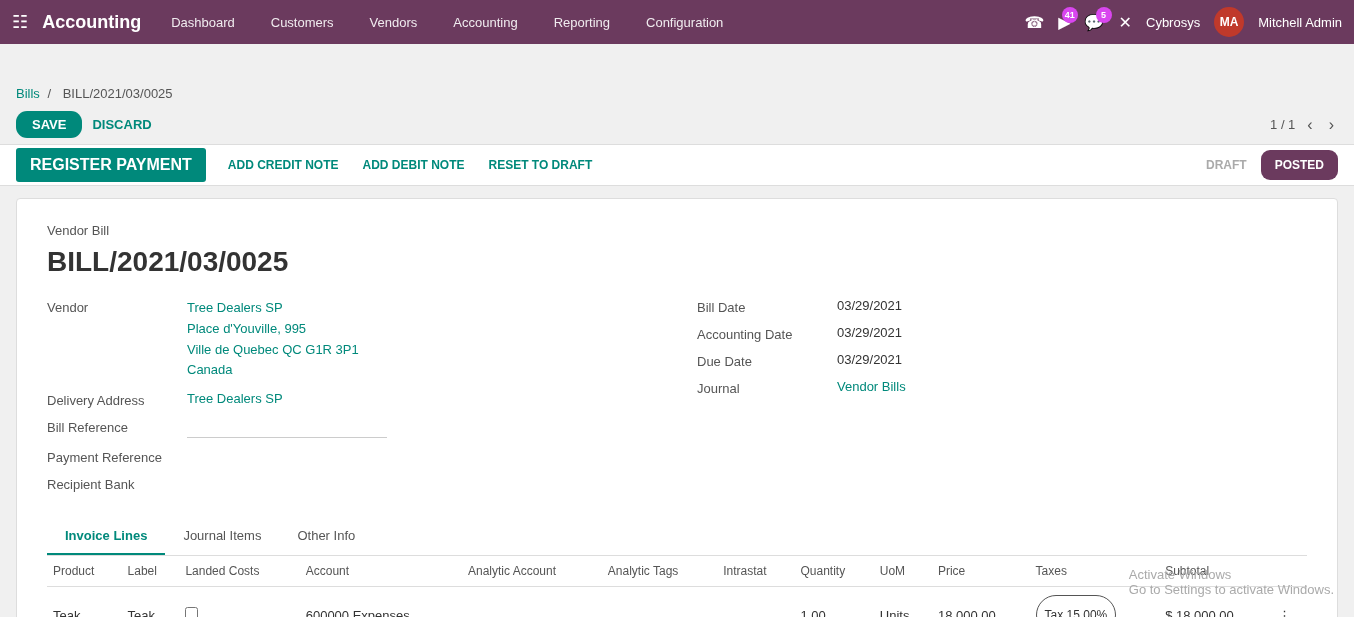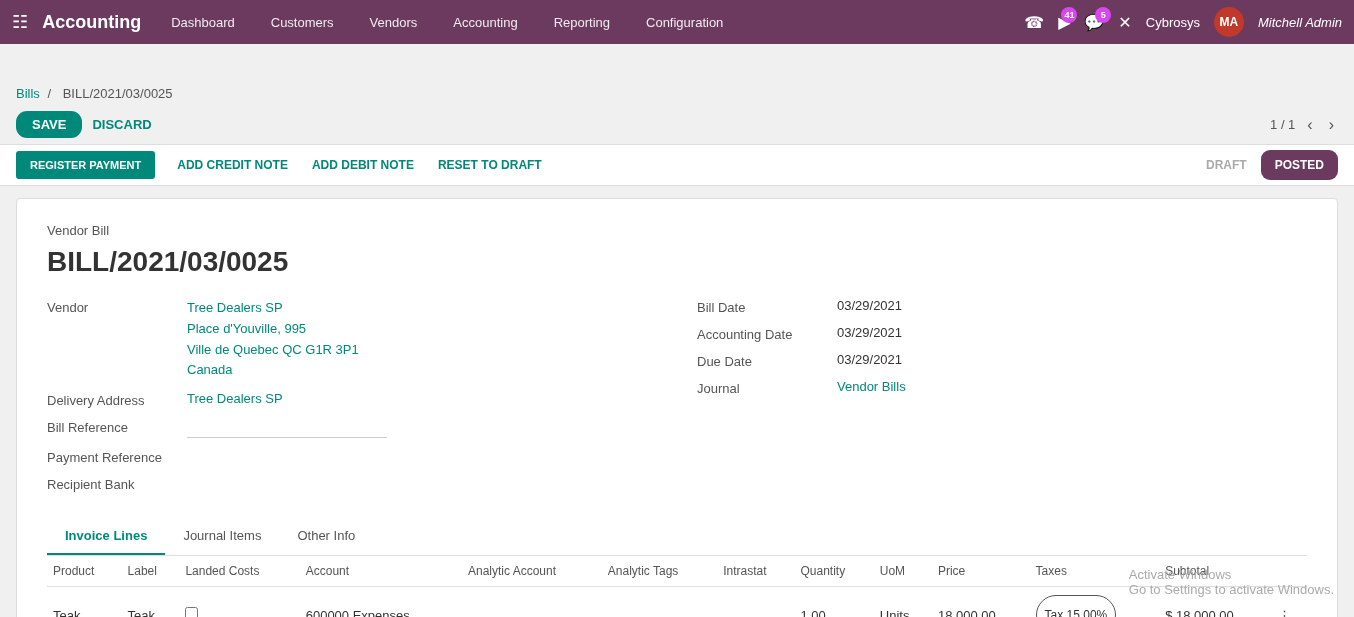--- a/index.html
+++ b/index.html
@@ -65,21 +65,21 @@
       font-weight: bold;
     }
     .topnav-company { color: #fff; font-size: 13px; }
     .topnav-avatar {
       width: 30px; height: 30px; border-radius: 50%;
       background: #c0392b;
       display: flex; align-items: center; justify-content: center;
       color: #fff; font-size: 12px; font-weight: bold;
       cursor: pointer;
     }
-    .topnav-user { color: #fff; font-size: 13px; cursor: pointer; font-style: italic; }
+    .topnav-user { color: #fff; font-size: 13px; cursor: pointer; }
 
     
     .breadcrumb {
       padding: 10px 16px 4px;
       color: #00897b;
       font-size: 13px;
       margin-top: 32px;
     }
     .breadcrumb a { color: #00897b; text-decoration: none; cursor: pointer; }
     .breadcrumb span { color: #555; margin: 0 4px; }
@@ -133,21 +133,21 @@
       border-top: 1px solid #ddd;
       border-bottom: 1px solid #ddd;
       height: 42px;
       gap: 0;
     }
     .btn-register {
       background: #00897b;
       color: #fff;
       border: none;
       padding: 8px 14px;
-      font-size: 11px;
+      font-size: 16px;
       font-weight: bold;
       cursor: pointer;
       text-transform: uppercase;
       border-radius: 3px;
       margin-right: 10px;
     }
     .btn-text {
       background: none;
       border: none;
       color: #00897b;

